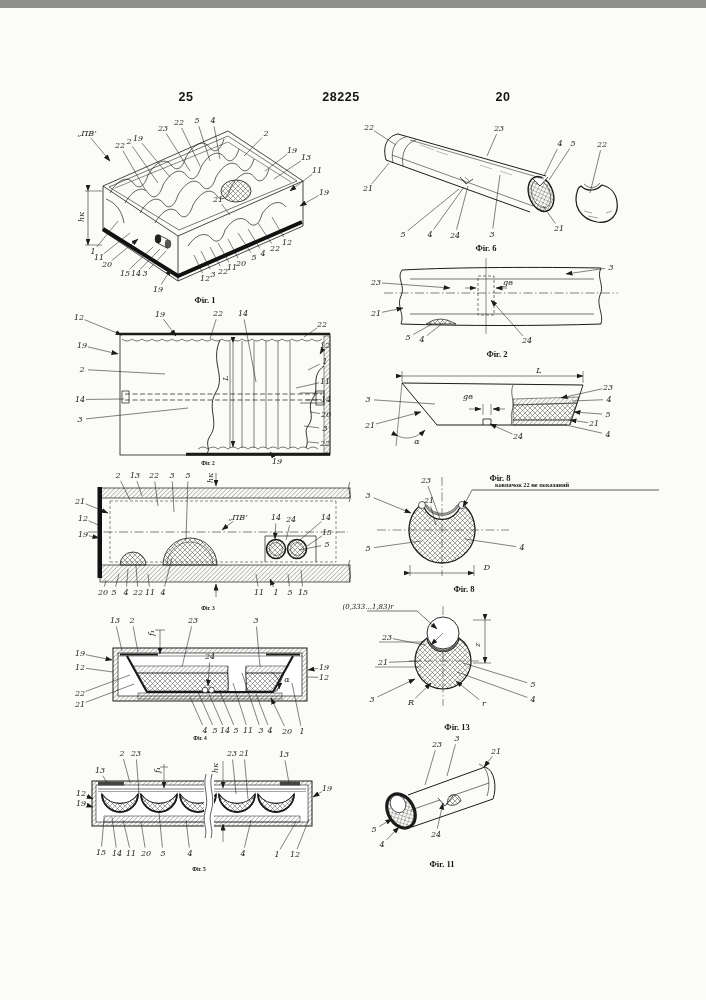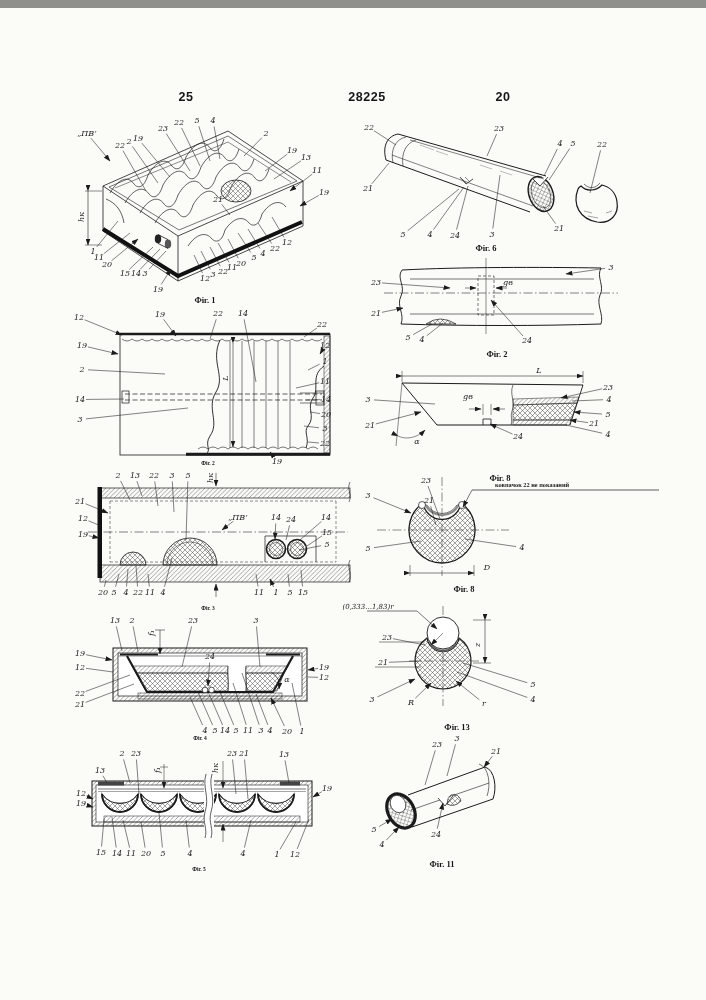--- a/index.html
+++ b/index.html
@@ -15,21 +15,21 @@
 text.dim{font:italic 7px "DejaVu Serif",serif}
 line.leader{stroke:#1b1b1b;stroke-width:.55}
 .art{stroke:#1b1b1b;fill:none;stroke-width:.8}
 </style>
 </head>
 <body>
 
 <div class="page">
 
   <div class="pagenum" style="left:186px">25</div>
-  <div class="pagenum" style="left:367px">28225</div>
+  <div class="pagenum" style="left:341px">28225</div>
   <div class="pagenum" style="left:503px">20</div>
 
   <svg width="0" height="0" style="position:absolute">
     <defs>
       <pattern id="xh" patternUnits="userSpaceOnUse" width="5" height="5">
         <path d="M0 5L5 0M0 0L5 5M-1 1L1 -1M4 6L6 4M-1 4L1 6M4 -1L6 1" stroke="#3a3a3a" stroke-width=".45" fill="none"></path>
       </pattern>
       <pattern id="dh" patternUnits="userSpaceOnUse" width="4.5" height="4.5">
         <path d="M0 4.5L4.5 0M-1 1L1 -1M3.5 5.5L5.5 3.5" stroke="#3a3a3a" stroke-width=".45" fill="none"></path>
       </pattern>

